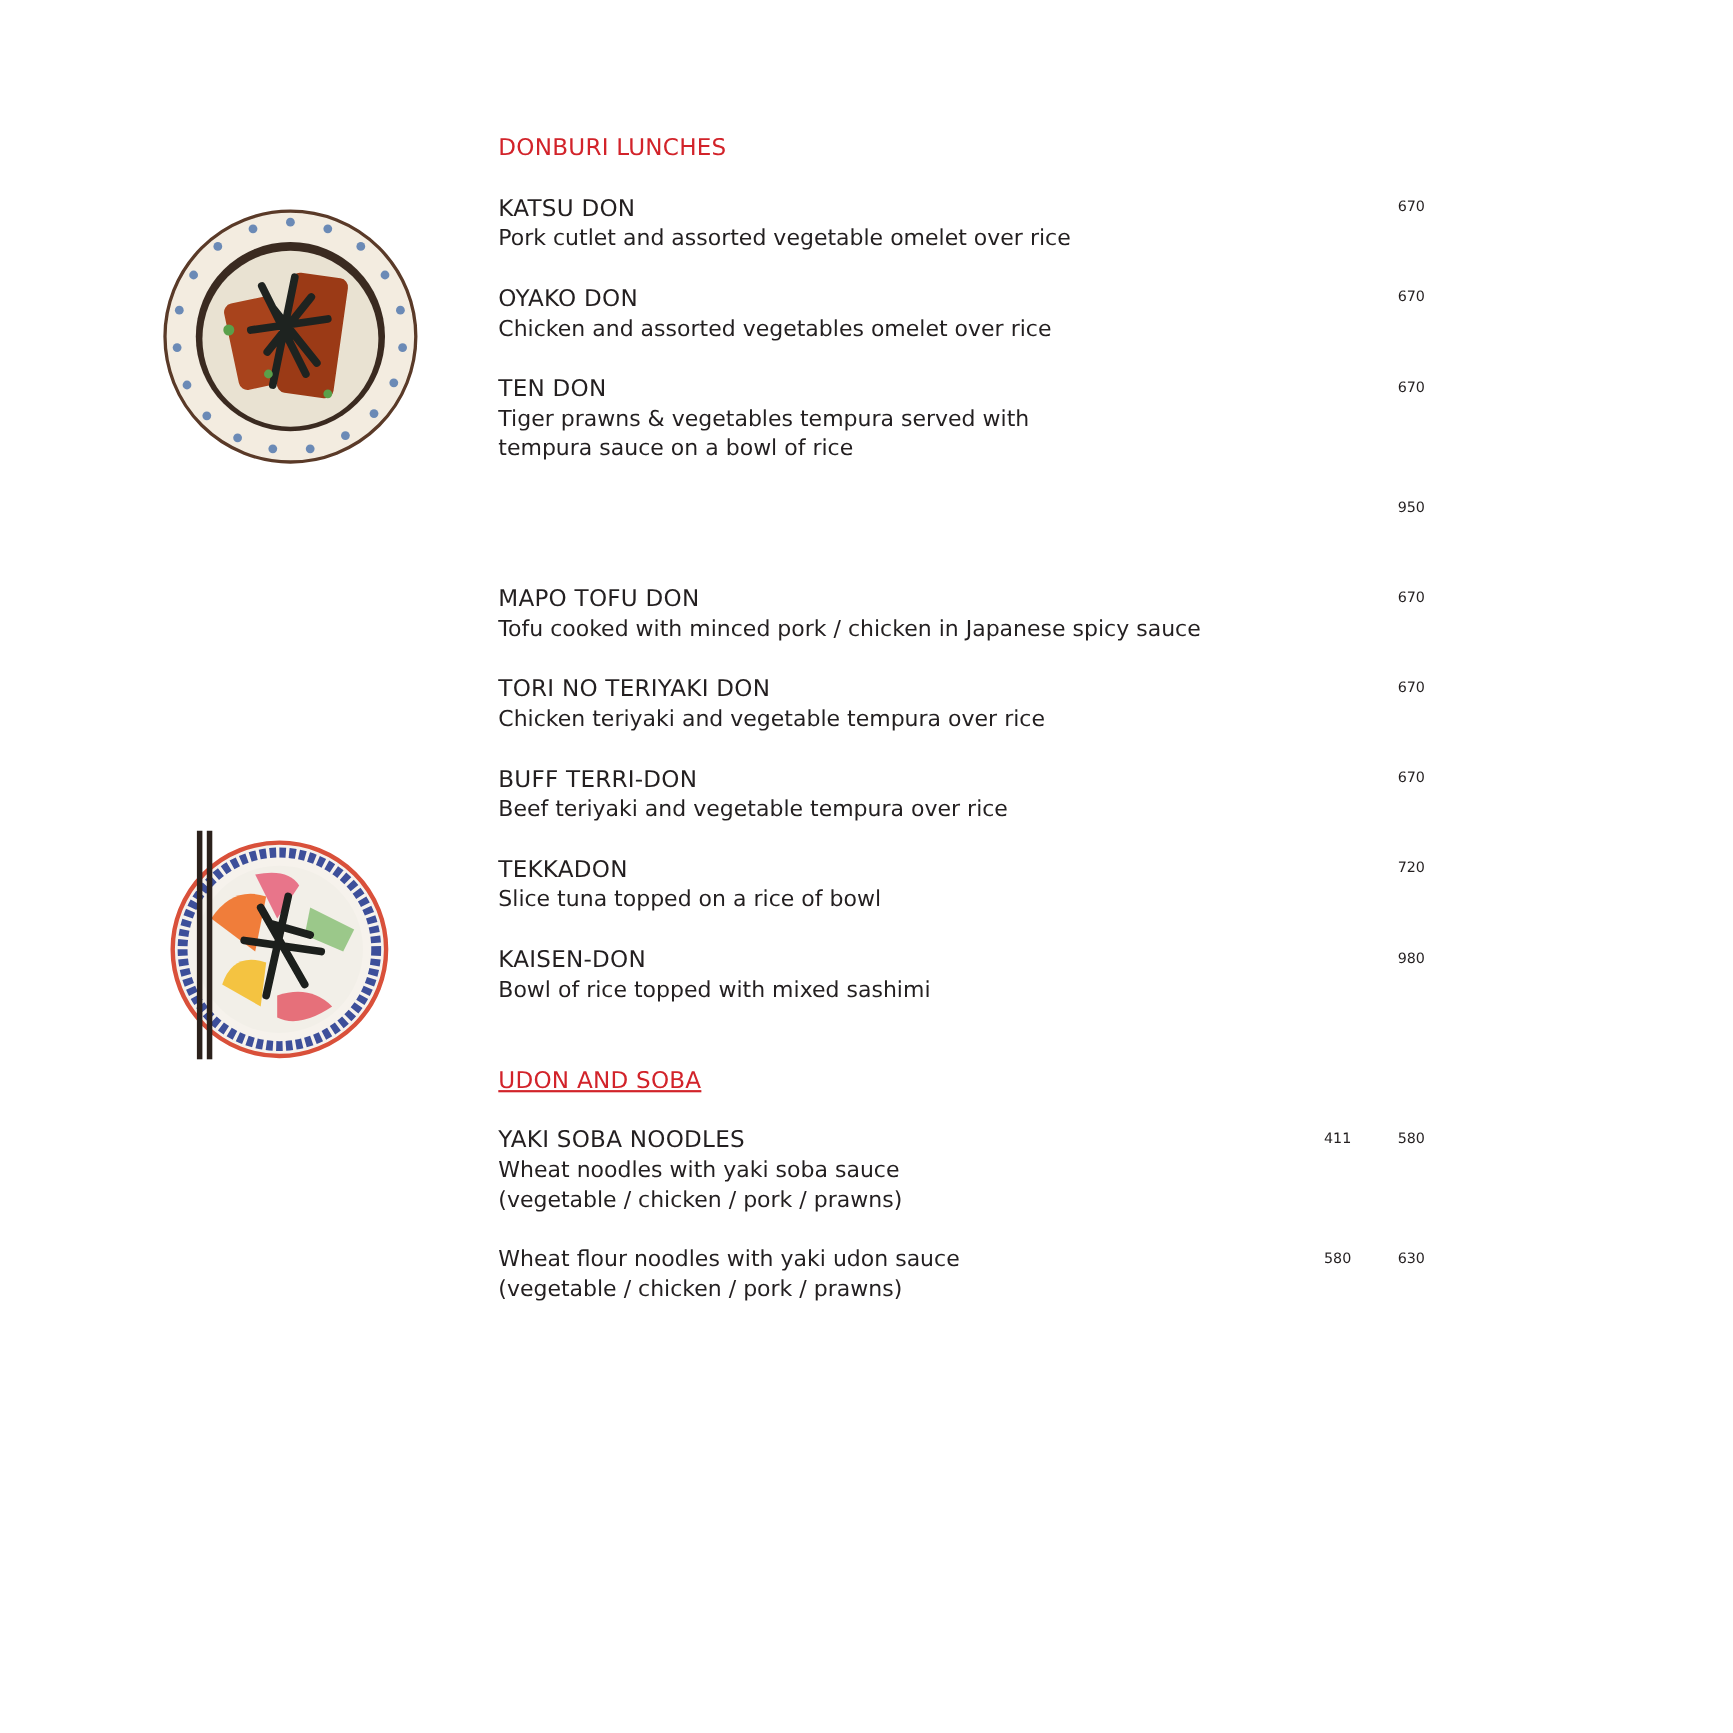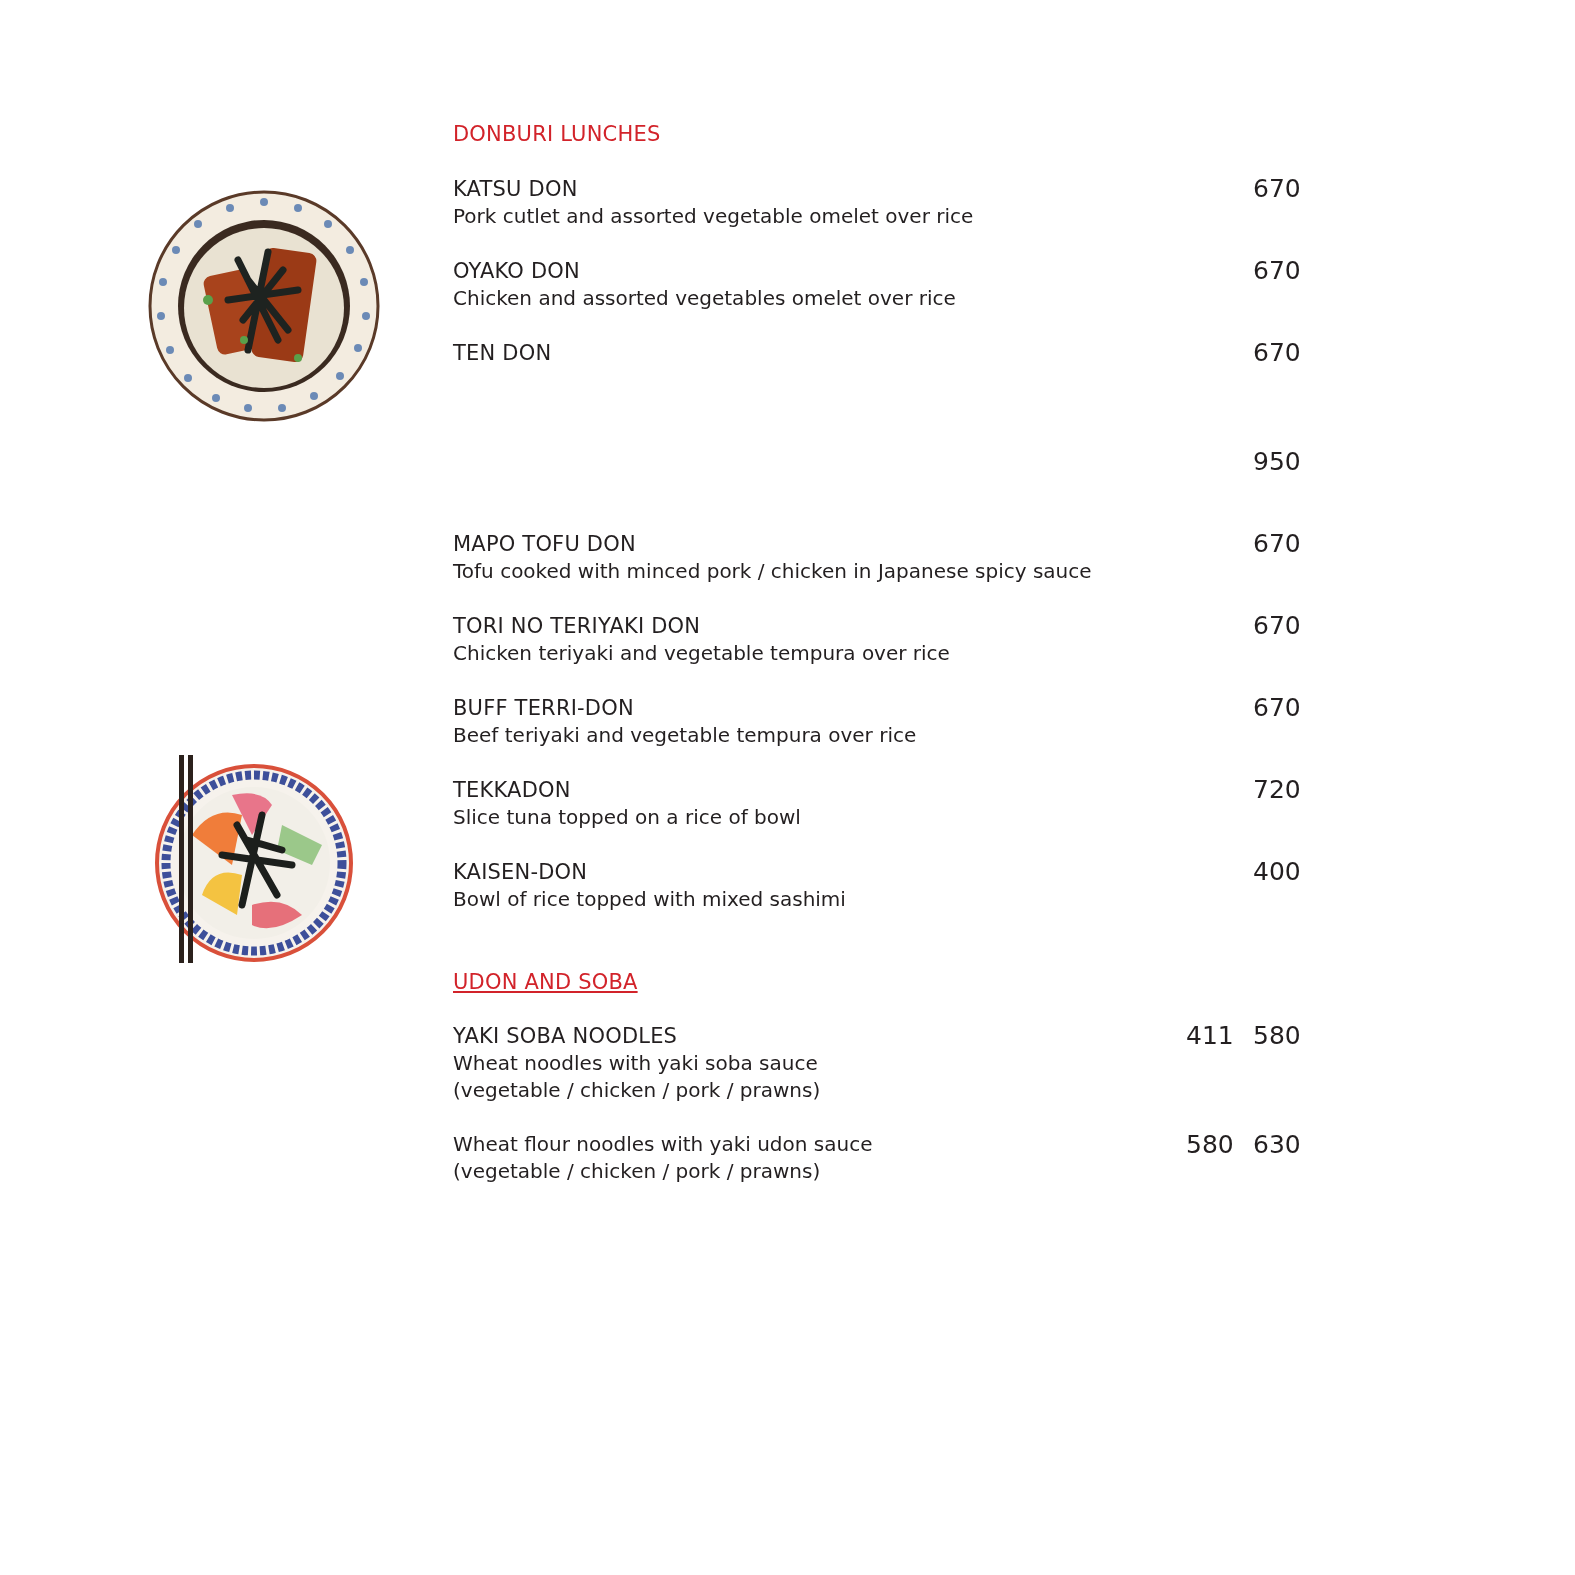--- a/index.html
+++ b/index.html
@@ -4,21 +4,21 @@
   <style>
     html, body { margin: 0; padding: 0; background: #ffffff; }
     body { width: 1575px; height: 1575px; position: relative; overflow: hidden;
            font-family: "DejaVu Sans", sans-serif; color: #231f20; }
     .page { position: absolute; left: 0; top: 0; width: 1575px; height: 1394px; }
     .section-title { position: absolute; left: 453px; font-size: 21px; color: #d2232a;
                      letter-spacing: 0.2px; font-weight: normal; line-height: 24px; }
     .item { position: absolute; left: 453px; width: 860px; }
     .item-name { font-size: 21px; line-height: 28px; letter-spacing: 0.2px; white-space: nowrap; }
     .item-desc { font-size: 20px; line-height: 27px; white-space: pre-line; }
-    .price { position: absolute; top: 0; font-size: 25px; line-height: 28px; text-align: left; width: 60px; }
+    .price { position: absolute; top: 0; font-size: 13px; line-height: 28px; text-align: center; width: 60px; }
     .price.p1 { right: 0; left: auto; }
     .price.p0 { left: 730px; }
     .photo { position: absolute; }
   </style>
 </head>
 <body>
 
 <div class="page">
 
   <svg class="photo" style="left:148px;top:190px;" width="232" height="232" viewBox="0 0 232 232">
@@ -77,20 +77,22 @@
   </div>
 
   <div class="item" style="top:257px;">
     <div class="item-name">OYAKO DON</div>
     <div class="item-desc">Chicken and assorted vegetables omelet over rice</div>
     <div class="price p1">670</div>
   </div>
 
   <div class="item" style="top:339px;">
     <div class="item-name">TEN DON</div>
+    <div class="item-desc">Tiger prawns &amp; vegetables tempura served with
+tempura sauce on a bowl of rice</div>
     <div class="price p1">670</div>
   </div>
 
   <div class="item" style="top:448px;">
     <div class="price p1">950</div>
   </div>
 
   <div class="item" style="top:530px;">
     <div class="item-name">MAPO TOFU DON</div>
     <div class="item-desc">Tofu cooked with minced pork / chicken in Japanese spicy sauce</div>
@@ -111,21 +113,21 @@
 
   <div class="item" style="top:776px;">
     <div class="item-name">TEKKADON</div>
     <div class="item-desc">Slice tuna topped on a rice of bowl</div>
     <div class="price p1">720</div>
   </div>
 
   <div class="item" style="top:858px;">
     <div class="item-name">KAISEN-DON</div>
     <div class="item-desc">Bowl of rice topped with mixed sashimi</div>
-    <div class="price p1">400</div>
+    <div class="price p1">980</div>
   </div>
 
   <div class="section-title" style="top:970px;text-decoration:underline;">UDON AND SOBA</div>
 
   <div class="item" style="top:1022px;">
     <div class="item-name">YAKI SOBA NOODLES</div>
     <div class="item-desc">Wheat noodles with yaki soba sauce
 (vegetable / chicken / pork / prawns)</div>
     <div class="price p0" style="left:733px;">411</div>
     <div class="price p1">580</div>

